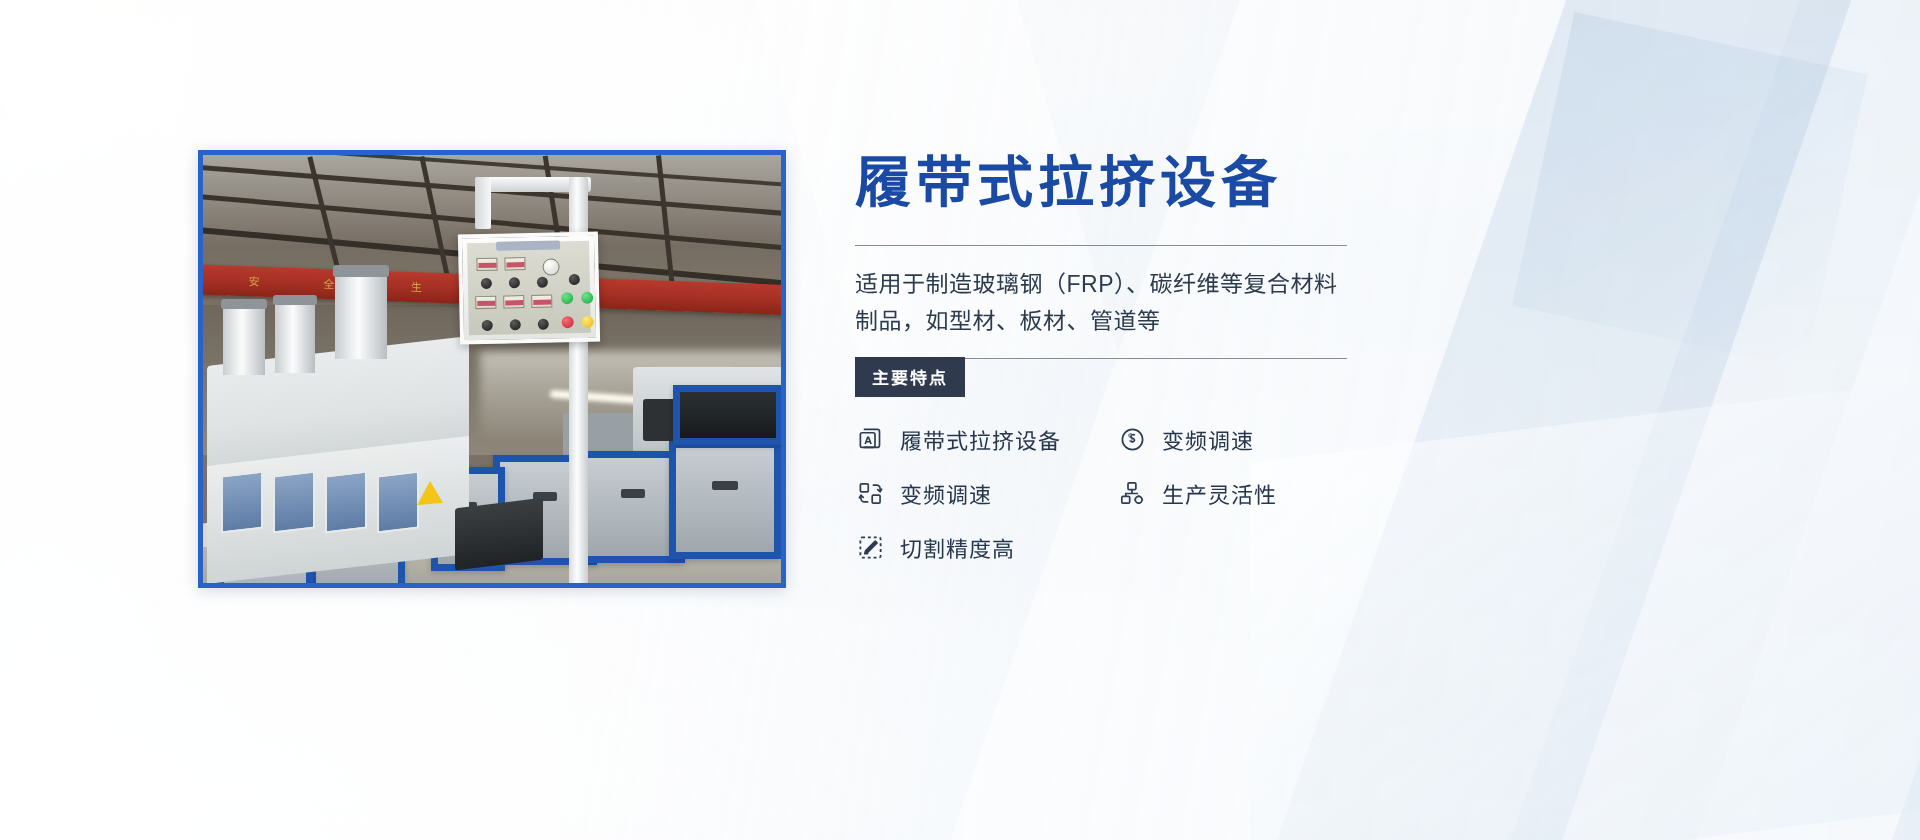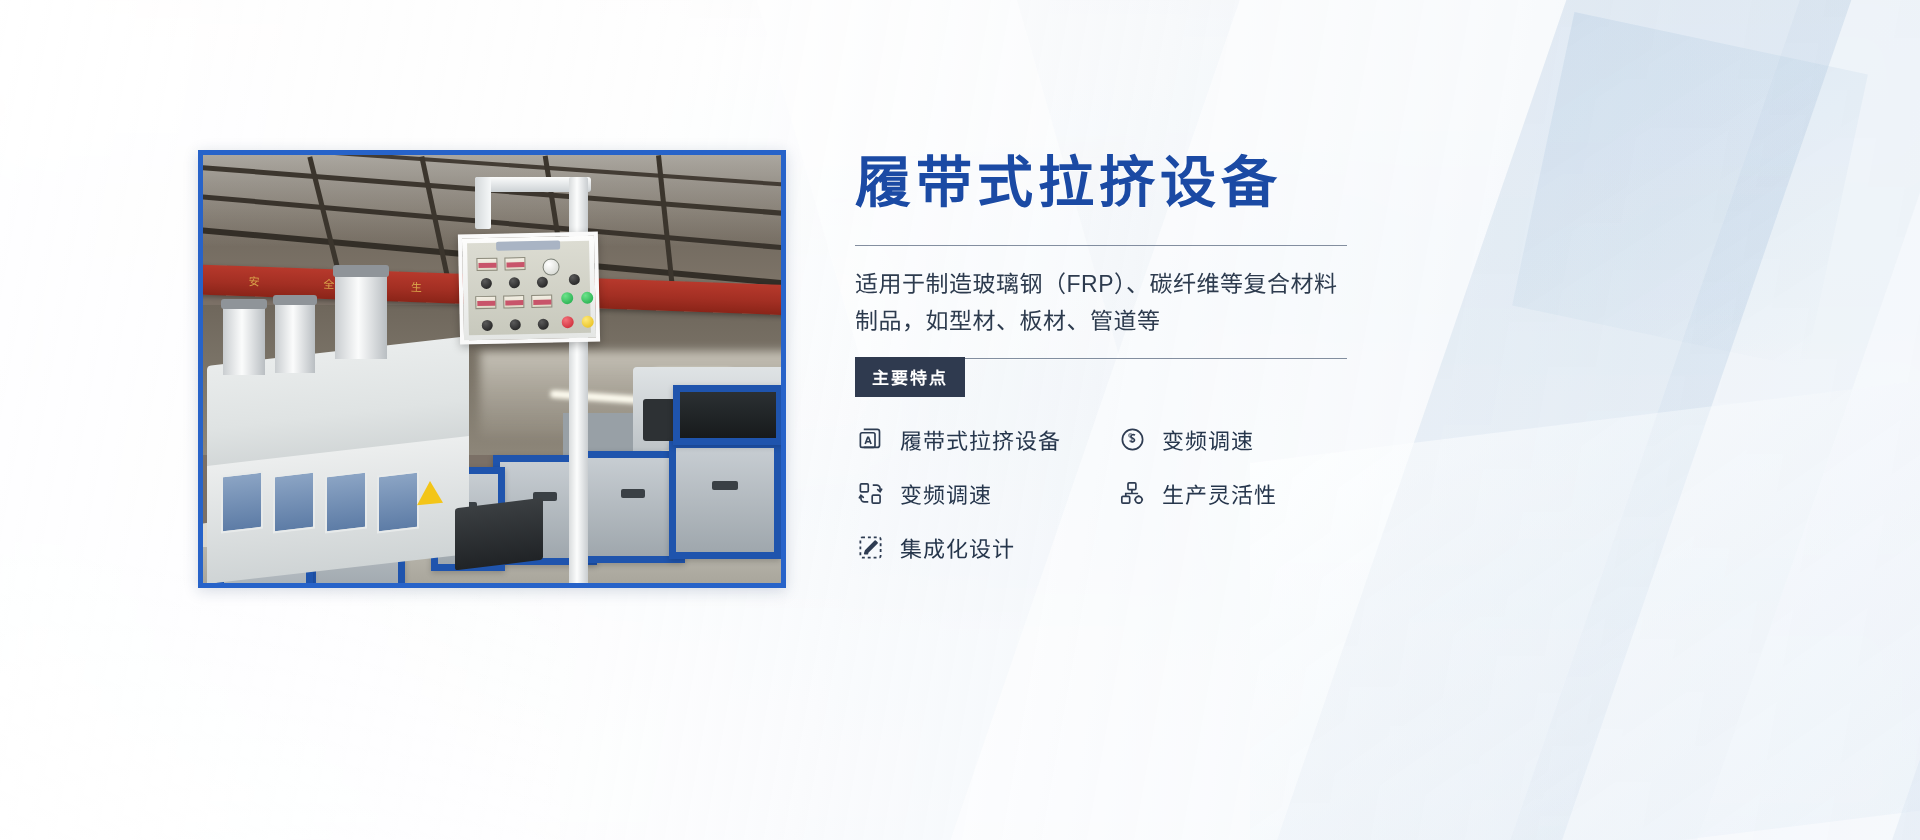--- a/index.html
+++ b/index.html
@@ -535,18 +535,18 @@
 
 
       <div class="feat">
         <span class="ico">
           <svg width="27" height="27" viewBox="0 0 24 24" fill="none" stroke="currentColor" stroke-width="1.6">
             <rect x="3" y="3" width="18" height="18" rx="1.5" stroke-dasharray="2.6 2.6"></rect>
             <path d="M16.2 6.3l1.6 1.6-8.4 8.4-2.3.7.7-2.3z" fill="currentColor" stroke-linejoin="round"></path>
             <path d="M6.9 17.4h2.4" stroke-linecap="round"></path>
           </svg>
         </span>
-        <span class="txt">集成化设计</span>
+        <span class="txt">切割精度高</span>
       </div>
 
     </div>
   </div>
 </div>
 
 </body></html>

